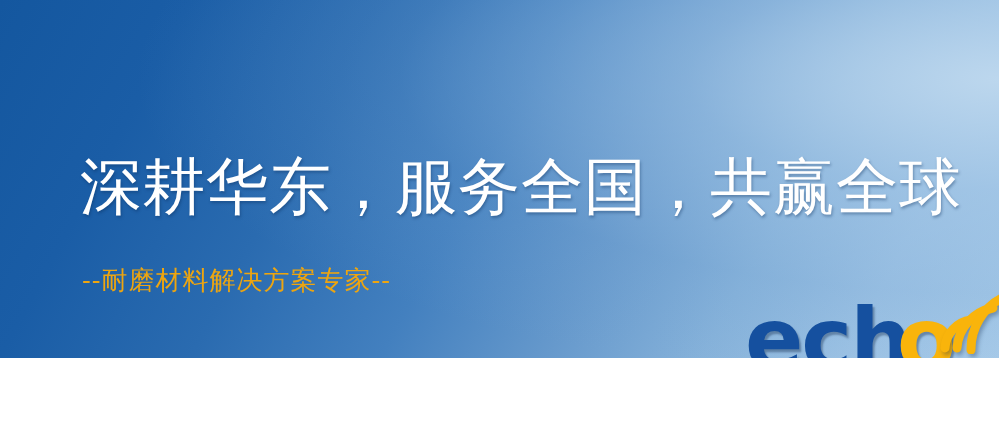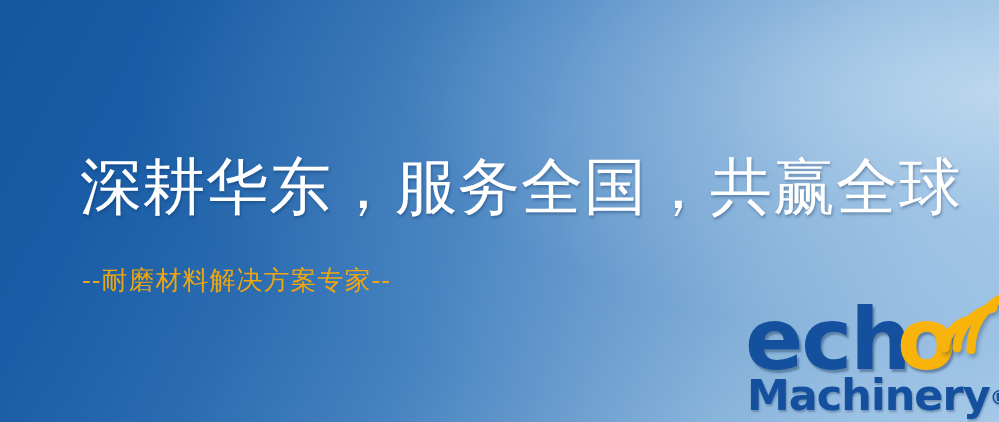--- a/index.html
+++ b/index.html
@@ -3,21 +3,21 @@
 <meta charset="utf-8">
 <style>
   html, body {
     margin: 0;
     padding: 0;
     background: #ffffff;
   }
   #banner {
     position: relative;
     width: 999px;
-    height: 422px;
+    height: 358px;
     overflow: hidden;
     font-family: "Liberation Sans", sans-serif;
     
     background:
       radial-gradient(ellipse 120% 120% at 100% 22%,
          rgba(190,216,238,0.95) 0%,
          rgba(160,196,229,0.55) 26%,
          rgba(120,166,212,0.20) 50%,
          rgba(20,90,165,0.0) 72%),
       linear-gradient(118deg,

